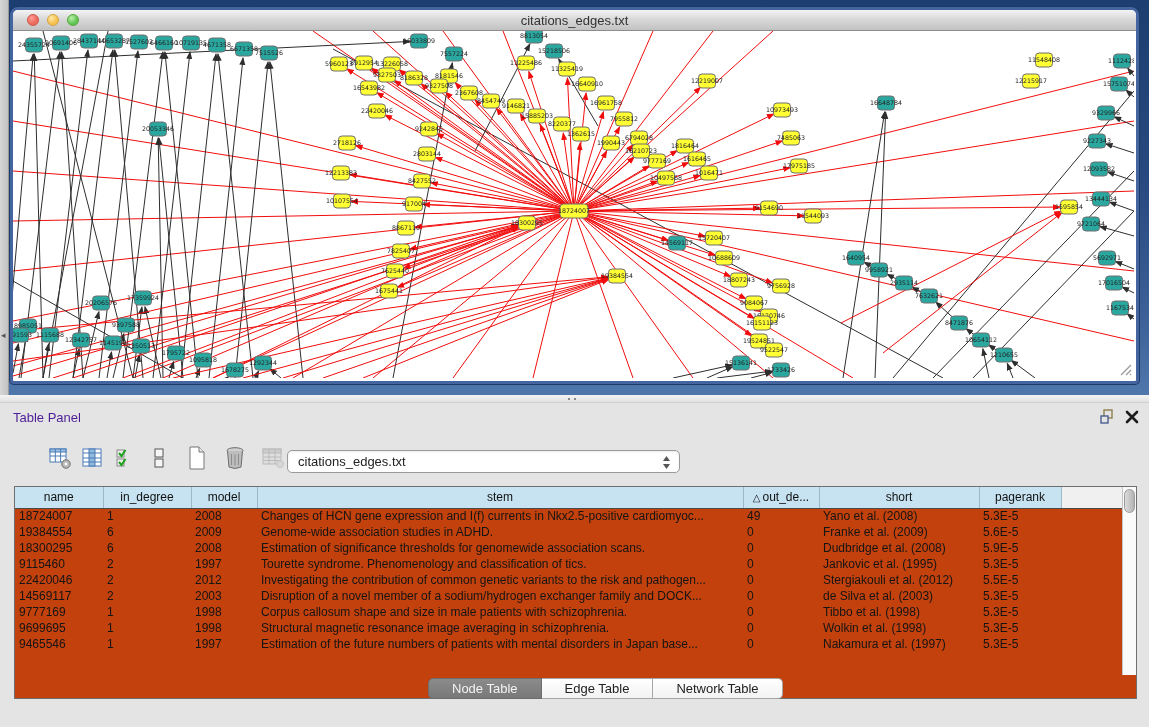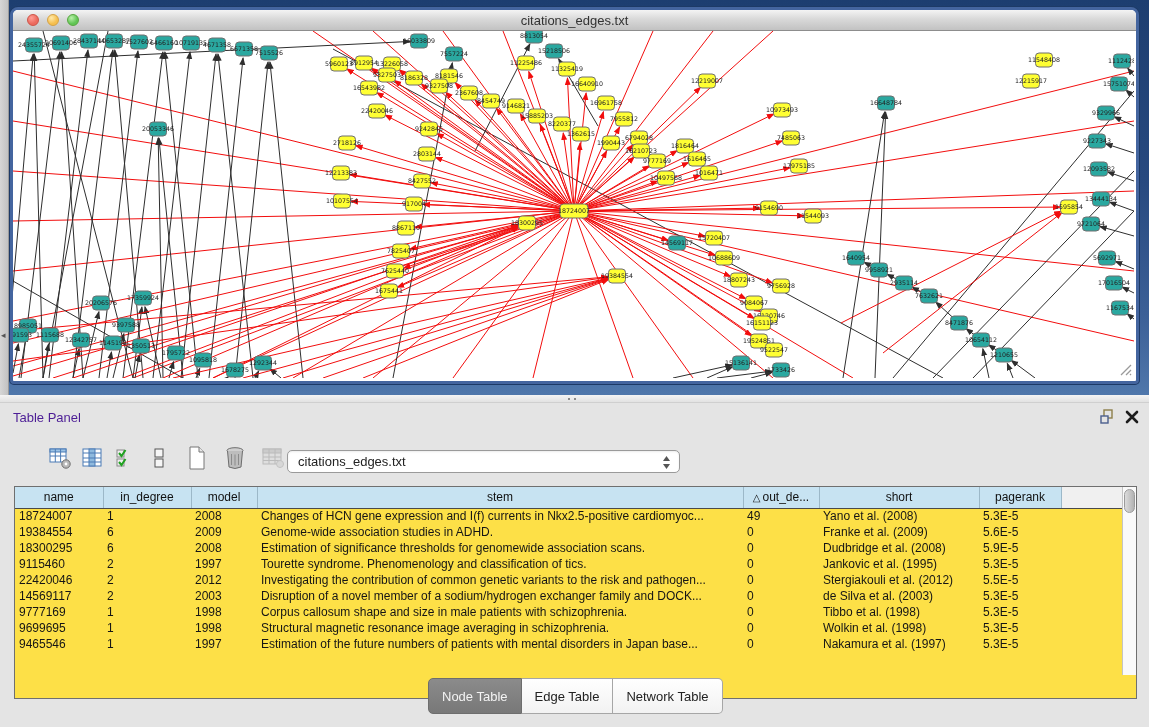--- a/index.html
+++ b/index.html
@@ -48,34 +48,34 @@
   .tb-icons { position:absolute; left:48px; top:14px; display:flex; align-items:center; }
   .tb-icon { width:24px; height:24px; display:flex; align-items:center; justify-content:center; margin-right:9px; }
   .tb-icon.gap { margin-right:14px; }
   .fx { font-family:"Liberation Serif", serif; font-style:italic; font-weight:bold; font-size:15px; color:#222; }
   .net-select { position:absolute; left:287px; top:18px; width:393px; height:23px; background:#fff;
     border:1px solid #9a9a9a; border-radius:5px; font-size:13px; color:#222;
     display:flex; align-items:center; padding-left:10px; box-shadow:inset 0 1px 2px rgba(0,0,0,.08); }
   .updown { position:absolute; right:8px; top:4px; }
 
   .table-wrap { position:absolute; left:14px; top:83px; width:1123px; height:213px;
-    background:#fde047; border:1px solid #6f6f6f; }
+    background:#c2410c; border:1px solid #6f6f6f; }
   table { border-collapse:collapse; table-layout:fixed; width:1108px; }
   th { height:21px; background:#c7e3f2; font-size:12px; font-weight:normal; color:#111;
     border-right:1px solid #9cb8c8; border-bottom:1px solid #4a4a4a; text-align:center; overflow:hidden; white-space:nowrap; }
   th:last-child { border-right:none; background:#f0f0f0; }
   td { height:16px; font-size:12px; color:#151515; padding:0 0 0 4px; white-space:nowrap; overflow:hidden; }
   .sort-tri { font-size:10px; margin-right:2px; }
   .vscroll { position:absolute; right:0; top:0; width:14px; height:188px; background:#fafafa; border-left:1px solid #c4c4c4; }
   .vthumb { position:absolute; left:1px; top:2px; width:11px; height:24px; border-radius:6px;
     background:linear-gradient(90deg,#dcdcdc,#b2b2b2); border:1px solid #9b9b9b; }
 
   .tabs-row { position:absolute; left:0; top:273px; width:1149px; height:27px; }
   .segctl { position:absolute; left:428px; top:2px; display:flex; }
-  .seg { height:36px; padding:2px 13px; font-size:13px; color:#222; background:linear-gradient(#ffffff,#f2f2f2);
+  .seg { height:21px; padding:2px 23px; font-size:13px; color:#222; background:linear-gradient(#ffffff,#f2f2f2);
     border:1px solid #a6a6a6; border-left:none; display:flex; align-items:center; }
   .seg:first-child { border-left:1px solid #a6a6a6; border-radius:5px 0 0 5px; }
   .seg:last-child { border-radius:0 5px 5px 0; }
   .seg.active { background:linear-gradient(#8b8b8b,#787878); color:#f3f3f3; border-color:#6d6d6d; }
 
   .status-bar { position:absolute; left:0; top:297px; width:1149px; height:27px;
     background:linear-gradient(#e9e9e9,#d6d6d6); border-top:1px solid #a5a5a5;margin-top:41px; }
   .memory { position:absolute; right:32px; top:7px; font-size:12px; color:#222; }
   .mem-dot { position:absolute; right:11px; top:6px; width:13px; height:13px; border-radius:50%;
     background:radial-gradient(circle at 35% 30%, #8fe98f, #3cc43c 65%); border:1px solid #2d9a2d; }

